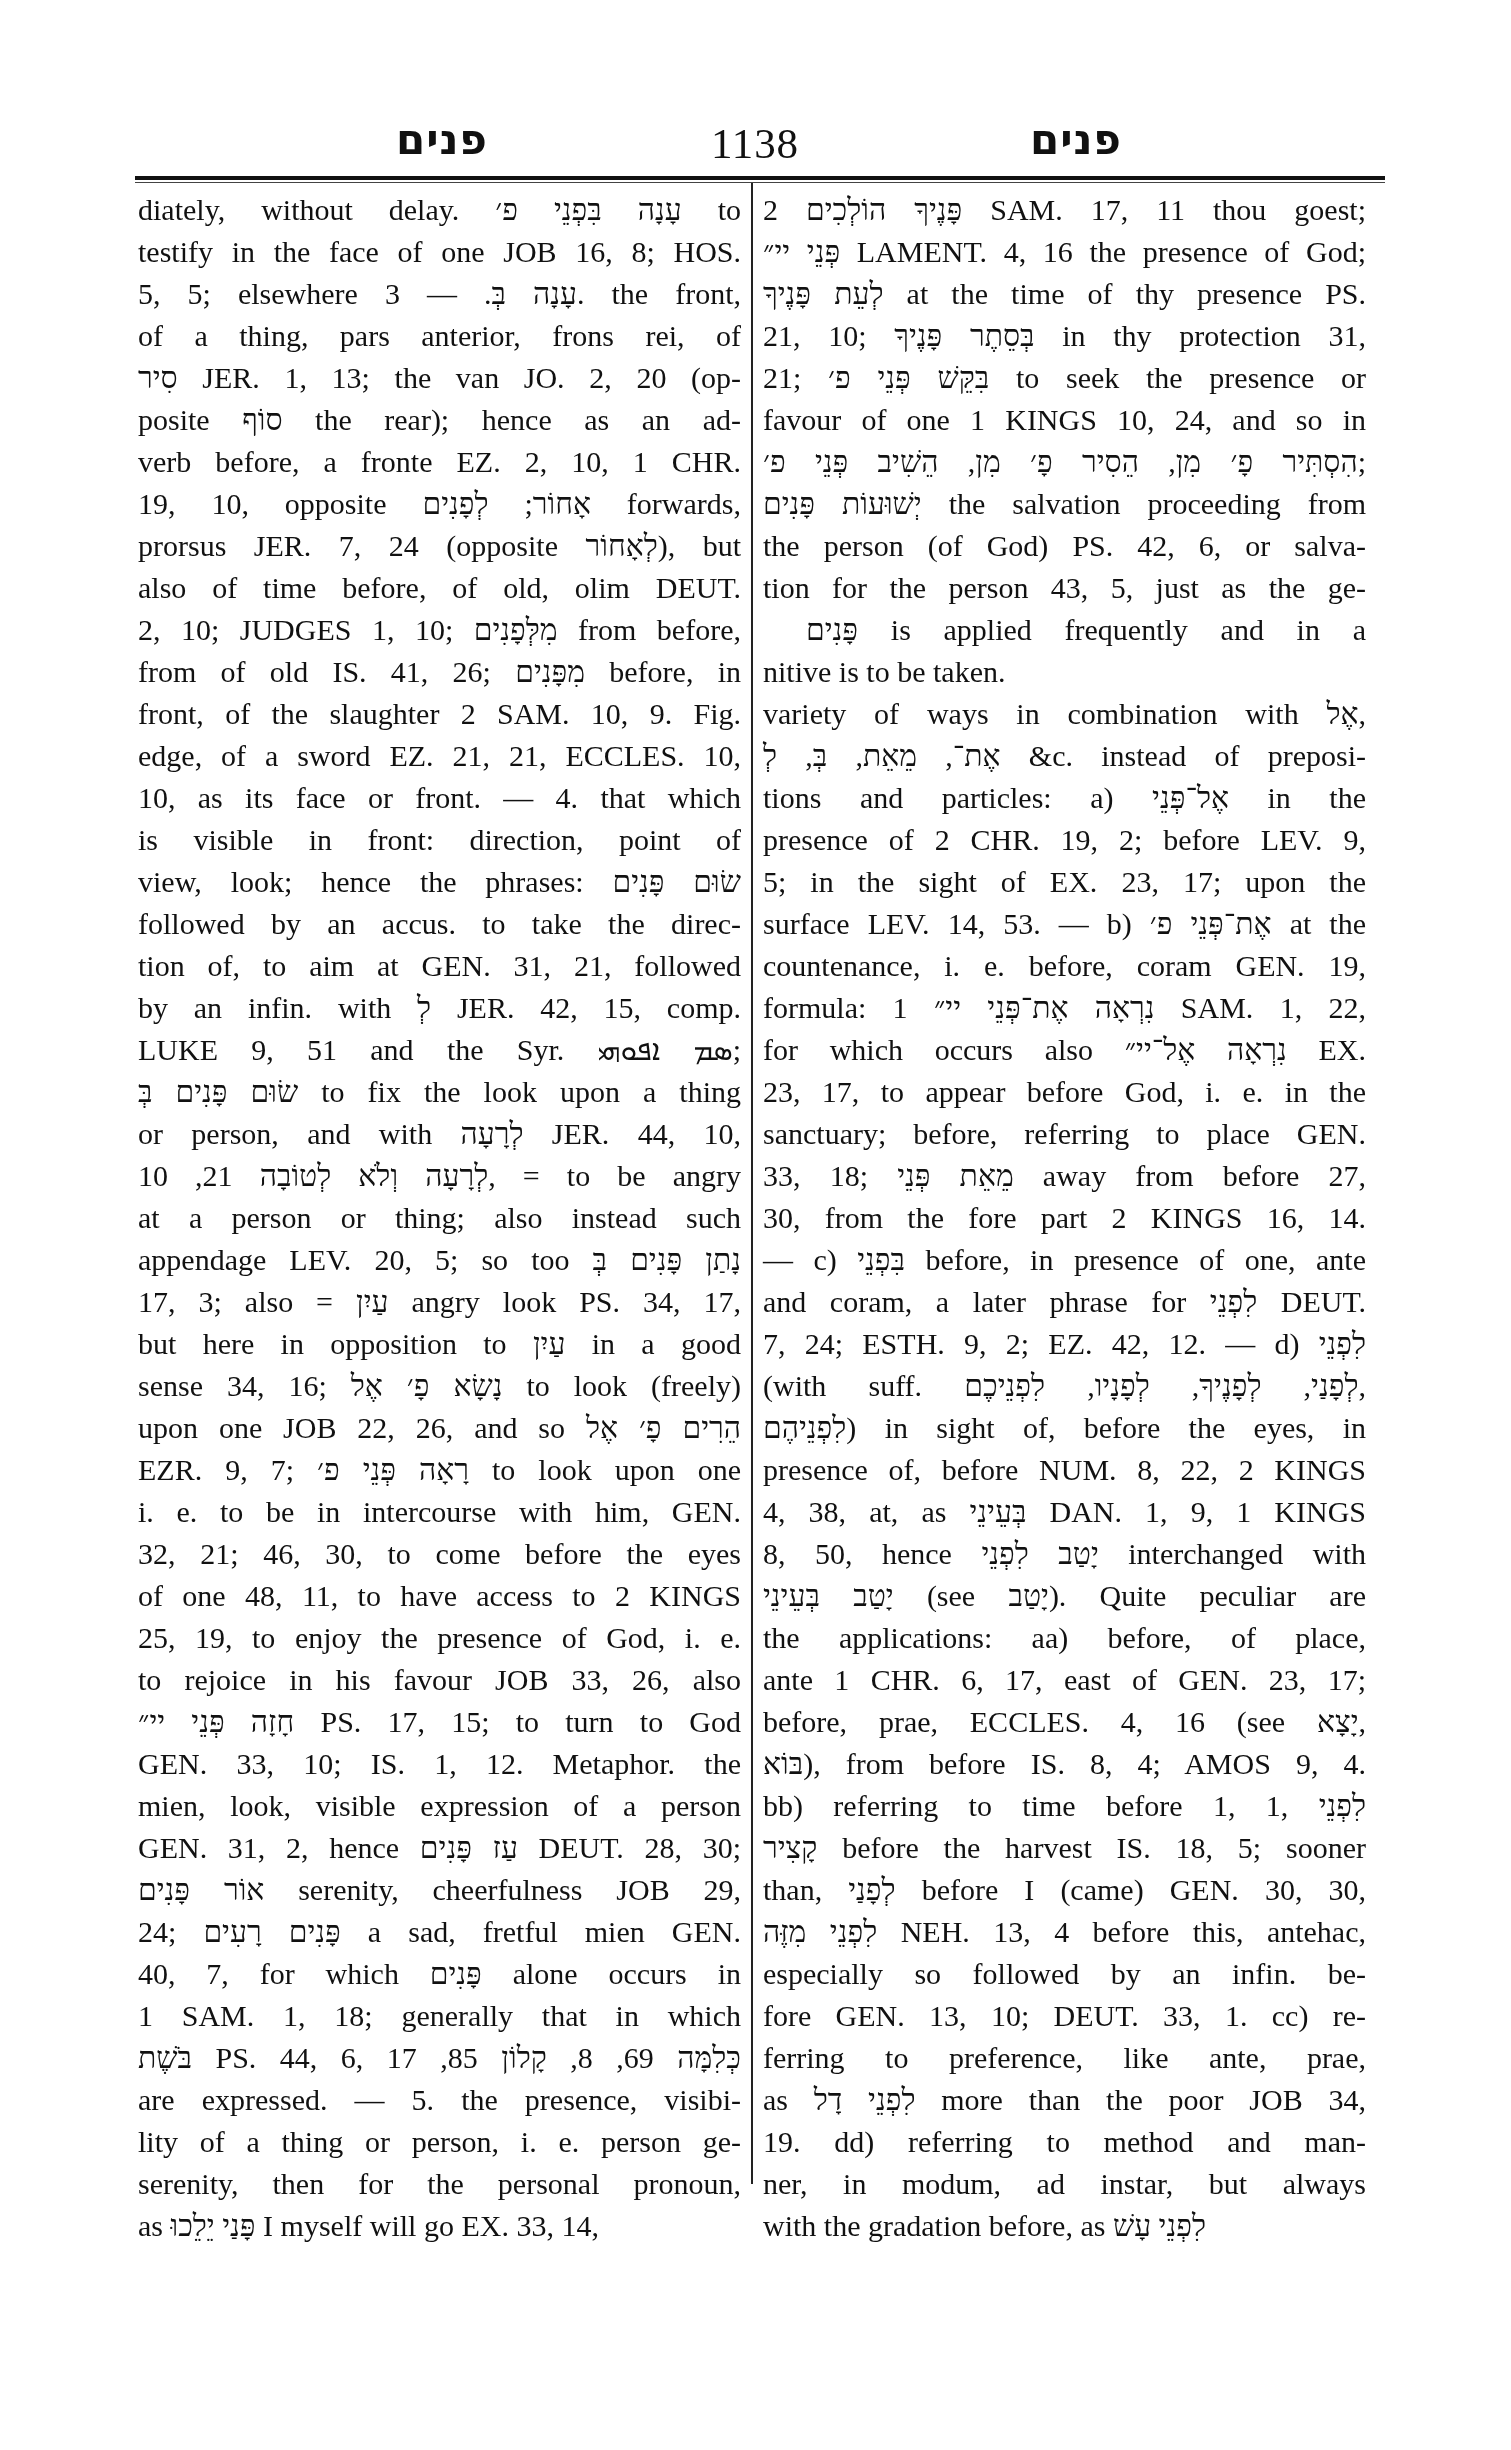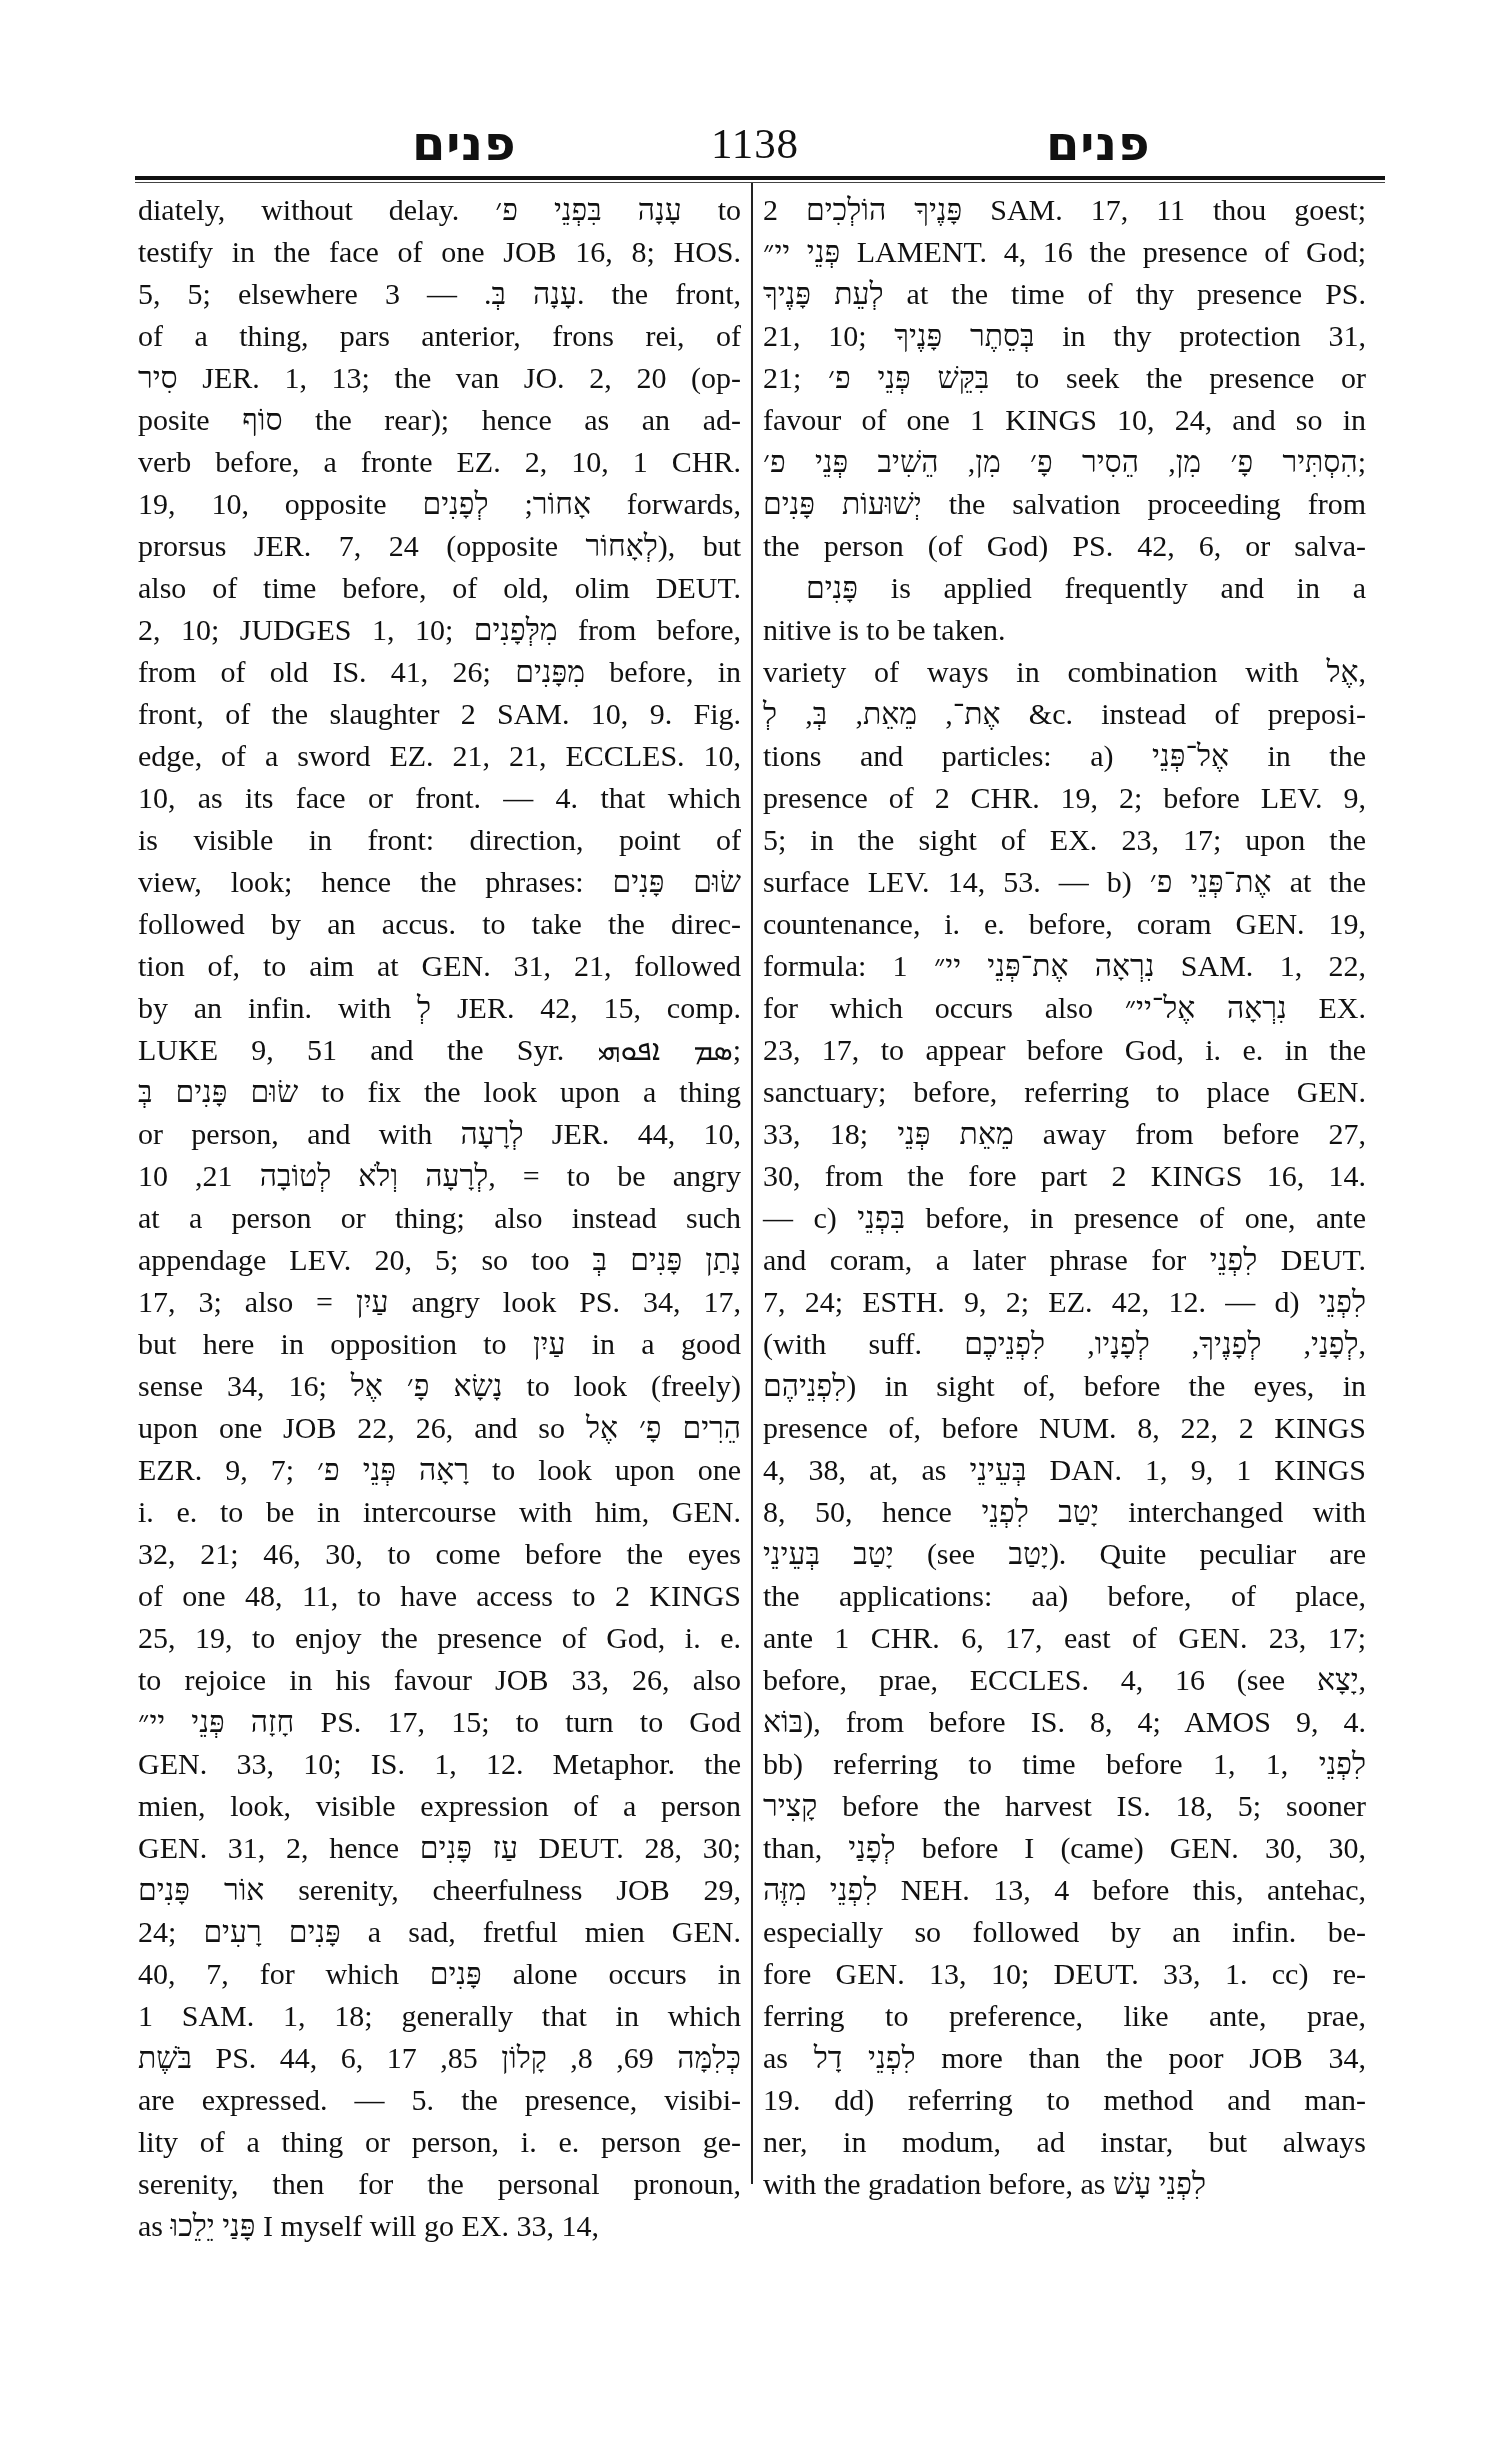--- a/index.html
+++ b/index.html
@@ -1,21 +1,21 @@
 <!DOCTYPE html>
 <html style="font-size:14.4px"><head>
 <meta charset="utf-8">
 <style>
   html, body { margin: 0; padding: 0; background: #ffffff; }
   body { width: 1512px; height: 2450px; position: relative; overflow: hidden;
          font-family: "Liberation Serif", "DejaVu Serif", serif; color: #111; }
   .page { position: absolute; left: 0; top: 0; width: 1512px; height: 2450px; }
   .header { position: absolute; top: 115px; left: 135px; width: 1250px; height: 54px; }
-  .head-word { position: absolute; top: 0; font-size: 48px; font-weight: bold; direction: rtl;
-               font-family: "DejaVu Sans", sans-serif; letter-spacing: 0.9px; margin-left: 16px; }
+  .head-word { position: absolute; top: 0; font-size: 42px; font-weight: bold; direction: rtl;
+               font-family: "DejaVu Sans", sans-serif; letter-spacing: 0.9px; }
   .head-left { left: 261px; }
   .head-right { left: 895px; }
   .page-num { position: absolute; left: 576px; top: 3.6px; font-size: 43px; letter-spacing: 0.9px; }
   .rule { position: absolute; left: 135px; width: 1250px; background: #111; }
   .rule-thick { top: 176px; height: 3.6px; }
   .rule-thin { top: 182px; height: 0.9px; background: #444; }
   .col-divider { position: absolute; left: 751px; top: 183px; width: 1.8px; height: 2001px; background: #222; }
   .column { position: absolute; top: 189px; width: 603px; font-size: 30px; line-height: 42px; }
   .col-left { left: 138px; }
   .col-right { left: 763px; }
@@ -92,20 +92,21 @@
   <div class="column col-right" id="col-right">
       <span class="line">פָּנֶיךָ הוֹלְכִים 2 SAM. 17, 11 thou goest;</span>
       <span class="line">פְּנֵי יי״ LAMENT. 4, 16 the presence of God;</span>
       <span class="line">לְעֵת פָּנֶיךָ at the time of thy presence PS.</span>
       <span class="line">21, 10; בְּסֵתֶר פָּנֶיךָ in thy protection 31,</span>
       <span class="line">21; בִּקֵּשׁ פְּנֵי פ׳ to seek the presence or</span>
       <span class="line">favour of one 1 KINGS 10, 24, and so in</span>
       <span class="line">הִסְתִּיר פָ׳ מִן, הֵסִיר פָ׳ מִן, הֵשִׁיב פְּנֵי פ׳;</span>
       <span class="line">יְשׁוּעוֹת פָּנִים the salvation proceeding from</span>
       <span class="line">the person (of God) PS. 42, 6, or salva-</span>
+      <span class="line">tion for the person 43, 5, just as the ge-</span>
       <span class="line indent">פָּנִים is applied frequently and in a</span>
       <span class="line last">nitive is to be taken.</span>
       <span class="line">variety of ways in combination with אֶל,</span>
       <span class="line">אֶת־, מֵאֵת, בְּ, לְ &amp;c. instead of preposi-</span>
       <span class="line">tions and particles: a) אֶל־פְּנֵי in the</span>
       <span class="line">presence of 2 CHR. 19, 2; before LEV. 9,</span>
       <span class="line">5; in the sight of EX. 23, 17; upon the</span>
       <span class="line">surface LEV. 14, 53. — b) אֶת־פְּנֵי פ׳ at the</span>
       <span class="line">countenance, i. e. before, coram GEN. 19,</span>
       <span class="line">formula: נִרְאָה אֶת־פְּנֵי יי״ 1 SAM. 1, 22,</span>

